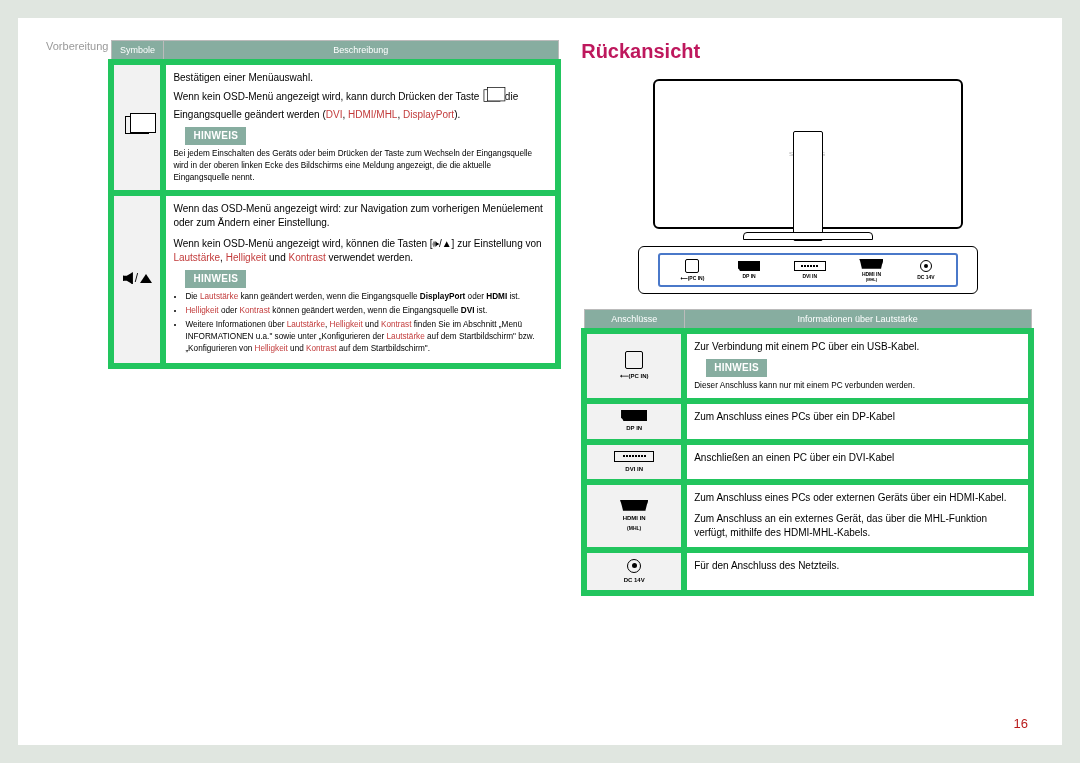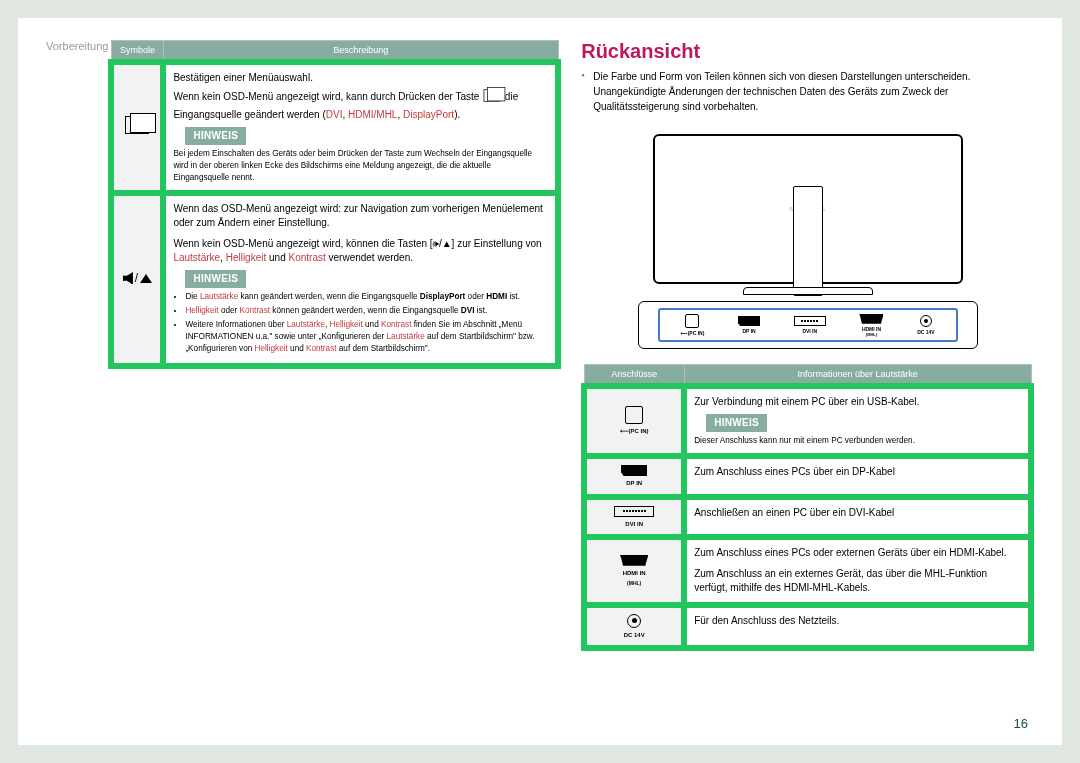--- a/index.html
+++ b/index.html
@@ -69,21 +69,21 @@
   .conn-table th { font-size: 9px; }
   .conn-table td.icon-cell { width: 100px; }
   .conn-icon { display:flex; flex-direction:column; align-items:center; gap:3px; font-size:6px; font-weight:bold;}
   .ci-usb   { width:18px; height:18px; border:1.5px solid #000; border-radius:2px; }
   .ci-dp    { width:26px; height:11px; border:1.5px solid #000; background:#000; clip-path: polygon(0 0,100% 0,100% 100%,10% 100%,0 70%);}
   .ci-dvi   { width:40px; height:11px; border:1.5px solid #000; display:flex;align-items:center;justify-content:center;gap:1px;}
   .ci-dvi span{width:2px;height:2px;background:#000;}
   .ci-hdmi  { width:28px; height:11px; border:1.5px solid #000; background:#000; clip-path: polygon(0 0,100% 0,90% 100%,10% 100%);}
   .ci-dc    { width:14px; height:14px; border:1.5px solid #000; border-radius:50%; display:flex;align-items:center;justify-content:center;}
   .ci-dc::after{content:"";width:5px;height:5px;background:#000;border-radius:50%;}
-  .page-number { position:absolute; bottom: 14px; right: 34px; font-size: 13px; color:#14532d; }
+  .page-number { position:absolute; bottom: 14px; right: 34px; font-size: 13px; color:#b91c1c; }
   .icon-source { width:24px; height:18px; border:1.5px solid #000; position:relative; display:inline-block; }
   .icon-source::after{ content:""; position:absolute; left:4px; top:-4px; width:24px; height:18px; border:1.5px solid #000; background:#fff;}
   .icon-vol { display:inline-flex; align-items:center; gap:2px; }
   .icon-vol .spk { width:10px;height:12px;border:1.5px solid #000; clip-path:polygon(0 30%,40% 30%,100% 0,100% 100%,40% 70%,0 70%); background:#000;}
   .icon-vol .tri { width:0;height:0;border-left:6px solid transparent;border-right:6px solid transparent;border-bottom:9px solid #000;}
   .inline-icon { display:inline-block; vertical-align:middle; transform:scale(0.7); margin:0 -2px;}
 </style>
 </head>
 <body>
 
@@ -144,21 +144,20 @@
                 </li>
               </ul>
             </td>
           </tr>
         </tbody>
       </table>
     </div>
 
     <div class="col">
       <h2 class="rear-title">Rückansicht</h2>
-      <div class="note-bullet">Die Farbe und Form von Teilen können sich von diesen Darstellungen unterscheiden. Unangekündigte Änderungen der technischen Daten des Geräts zum Zweck der Qualitätssteigerung sind vorbehalten.</div>
 
       <div class="diagram-area">
         <div class="monitor">
           <div class="brand">SAMSUNG</div>
           <div class="stand-neck"></div>
         </div>
         <div class="stand-base"></div>
         <div class="port-panel">
           <div class="port-inner">
             <div class="port">

